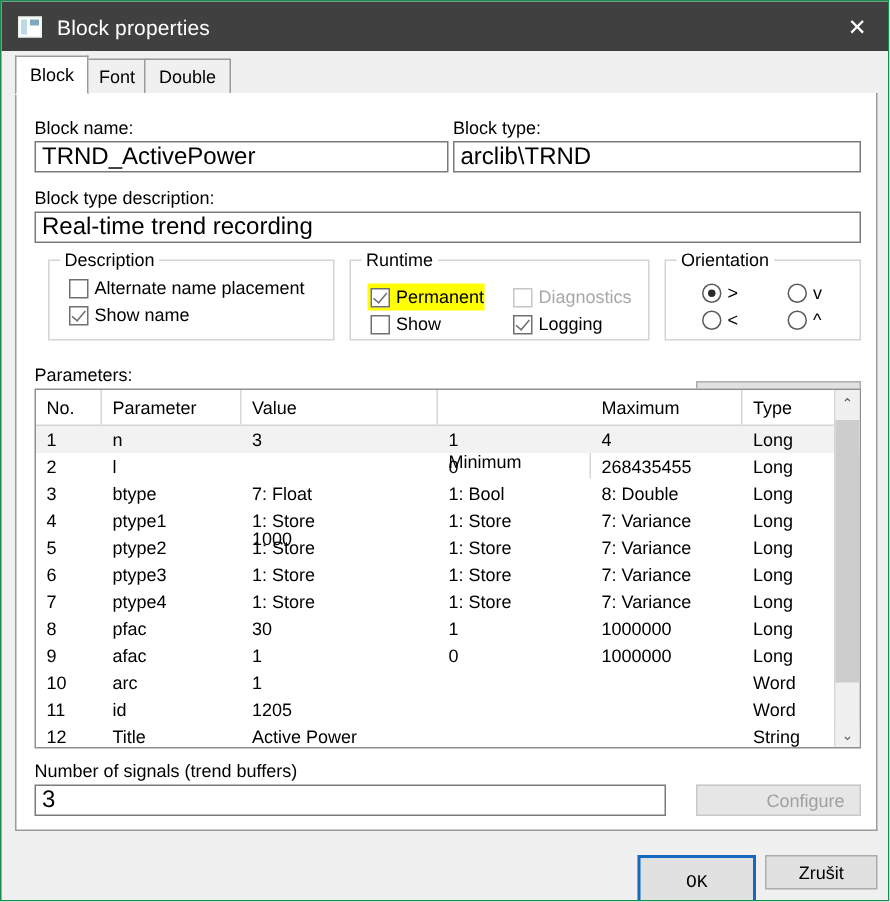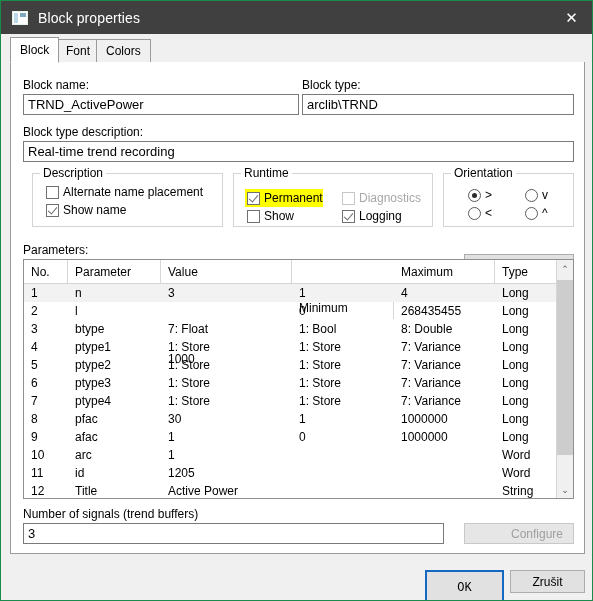--- a/index.html
+++ b/index.html
@@ -131,21 +131,21 @@
     font-size: 12px;
     color: #000000;
     white-space: nowrap;
   }
   .txtbox {
     position: absolute;
     box-sizing: border-box;
     border: 1px solid #7a7a7a;
     background: #ffffff;
     font-family: "Liberation Sans", sans-serif;
-    font-size: 13px;
+    font-size: 16px;
     color: #000000;
     padding: 0 4px;
     display: flex;
     align-items: center;
     height: 21px;
     overflow: hidden;
     white-space: nowrap;
   }
 
   
@@ -344,21 +344,21 @@
 
   <div class="tabstrip"></div>
   <div class="tabstrip-line"></div>
   <div class="tab tab-0 active">
     <span>Block</span>
   </div>
   <div class="tab tab-1">
     <span>Font</span>
   </div>
   <div class="tab tab-2">
-    <span>Colors</span>
+    <span>Double</span>
   </div>
 
   <div class="panel">
 
     <div class="lbl" style="left:12px; top:16px;">Block name:</div>
     <div class="txtbox" style="left:12px; top:32px; width:276px;">TRND_ActivePower</div>
 
     <div class="lbl" style="left:291px; top:16px;">Block type:</div>
     <div class="txtbox" style="left:291px; top:32px; width:272px;">arclib\TRND</div>
 

